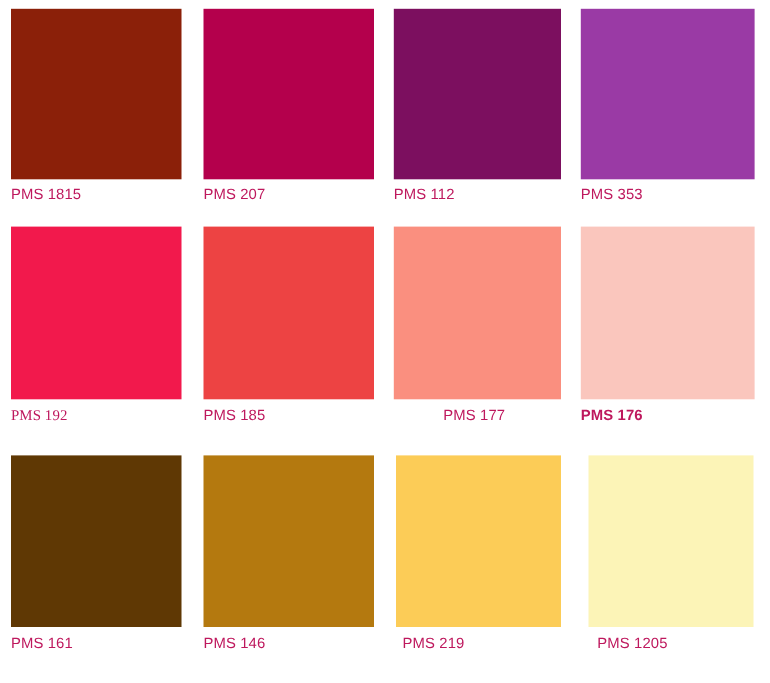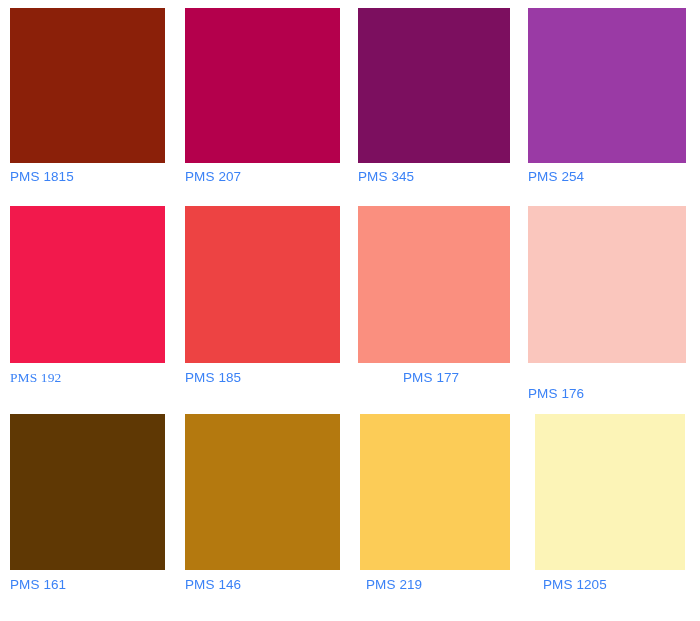--- a/index.html
+++ b/index.html
@@ -29,62 +29,62 @@
   .swatch-chip {
     position: absolute;
     left: 0;
     top: 0;
     display: block;
   }
   .swatch-label {
     position: absolute;
     left: 0;
     white-space: nowrap;
-    color: #3b82f6;
+    color: #be185d;
     font-size: 13.5px;
     line-height: 16px;
     font-family: "Liberation Sans", "DejaVu Sans", sans-serif;
     letter-spacing: 0.1px;
   }
 </style>
 </head>
 <body style="background: rgb(255, 255, 255);">
 
 <div id="swatch-grid">
     <div class="swatch-cell" style="left: 0px; top: 0px; width: 700px; height: 621px; pointer-events: none;">
       <div class="swatch-chip" title="PMS 1815" style="left: 10px; top: 8px; width: 155px; height: 155px; background: rgb(139, 32, 9); pointer-events: auto;"></div>
       <div class="swatch-label" style="left: 10px; top: 169px;">PMS 1815</div>
     </div>
     <div class="swatch-cell" style="left: 0px; top: 0px; width: 700px; height: 436px; pointer-events: none;">
       <div class="swatch-chip" title="PMS 207" style="left: 185px; top: 8px; width: 155px; height: 155px; background: rgb(180, 0, 76); pointer-events: auto;"></div>
       <div class="swatch-label" style="left: 185px; top: 169px;">PMS 207</div>
     </div>
     <div class="swatch-cell" style="left: 0px; top: 0px; width: 700px; height: 621px; pointer-events: none;">
       <div class="swatch-chip" title="PMS 242" style="left: 358px; top: 8px; width: 152px; height: 155px; background: rgb(124, 15, 95); pointer-events: auto;"></div>
-      <div class="swatch-label" style="left: 358px; top: 169px;">PMS 345</div>
+      <div class="swatch-label" style="left: 358px; top: 169px;">PMS 112</div>
     </div>
     <div class="swatch-cell" style="left: 0px; top: 0px; width: 700px; height: 621px; pointer-events: none;">
       <div class="swatch-chip" title="PMS 254" style="left: 528px; top: 8px; width: 158px; height: 155px; background: rgb(154, 58, 165); pointer-events: auto;"></div>
-      <div class="swatch-label" style="left: 528px; top: 169px;">PMS 254</div>
+      <div class="swatch-label" style="left: 528px; top: 169px;">PMS 353</div>
     </div>
     <div class="swatch-cell" style="left: 0px; top: 0px; width: 700px; height: 621px; pointer-events: none;">
       <div class="swatch-chip" title="PMS 192" style="left: 10px; top: 206px; width: 155px; height: 157px; background: rgb(242, 25, 76); pointer-events: auto;"></div>
       <div class="swatch-label" style="left: 10px; top: 370px; font-family: Liberation Serif, serif;">PMS 192</div>
     </div>
     <div class="swatch-cell" style="left: 0px; top: 0px; width: 644px; height: 621px; pointer-events: none; border-radius: 31px;">
       <div class="swatch-chip" title="PMS 185" style="left: 185px; top: 206px; width: 155px; height: 157px; background: rgb(237, 67, 67); pointer-events: auto;"></div>
       <div class="swatch-label" style="left: 185px; top: 370px;">PMS 185</div>
     </div>
     <div class="swatch-cell" style="left: 0px; top: 0px; width: 700px; height: 621px; pointer-events: none;">
       <div class="swatch-chip" title="PMS 177" style="left: 358px; top: 206px; width: 152px; height: 157px; background: rgb(250, 143, 127); pointer-events: auto;"></div>
       <div class="swatch-label" style="left: 358px; top: 370px; margin-left: 45px;">PMS 177</div>
     </div>
     <div class="swatch-cell" style="left: 0px; top: 0px; width: 700px; height: 621px; pointer-events: none;">
       <div class="swatch-chip" title="PMS 176" style="left: 528px; top: 206px; width: 158px; height: 157px; background: rgb(250, 198, 189); pointer-events: auto;"></div>
-      <div class="swatch-label" style="left: 528px; top: 386px;">PMS 176</div>
+      <div class="swatch-label" style="left: 528px; top: 370px; font-weight: bold;">PMS 176</div>
     </div>
     <div class="swatch-cell" style="left: 0px; top: 0px; width: 562px; height: 621px; pointer-events: none;">
       <div class="swatch-chip" title="PMS 161" style="left: 10px; top: 414px; width: 155px; height: 156px; background: rgb(95, 56, 4); pointer-events: auto;"></div>
       <div class="swatch-label" style="left: 10px; top: 577px;">PMS 161</div>
     </div>
     <div class="swatch-cell" style="left: 0px; top: 0px; width: 700px; height: 621px; pointer-events: none;">
       <div class="swatch-chip" title="PMS 146" style="left: 185px; top: 414px; width: 155px; height: 156px; background: rgb(180, 121, 15); pointer-events: auto;"></div>
       <div class="swatch-label" style="left: 185px; top: 577px;">PMS 146</div>
     </div>
     <div class="swatch-cell" style="left: 0px; top: 0px; width: 700px; height: 621px; pointer-events: none;">

